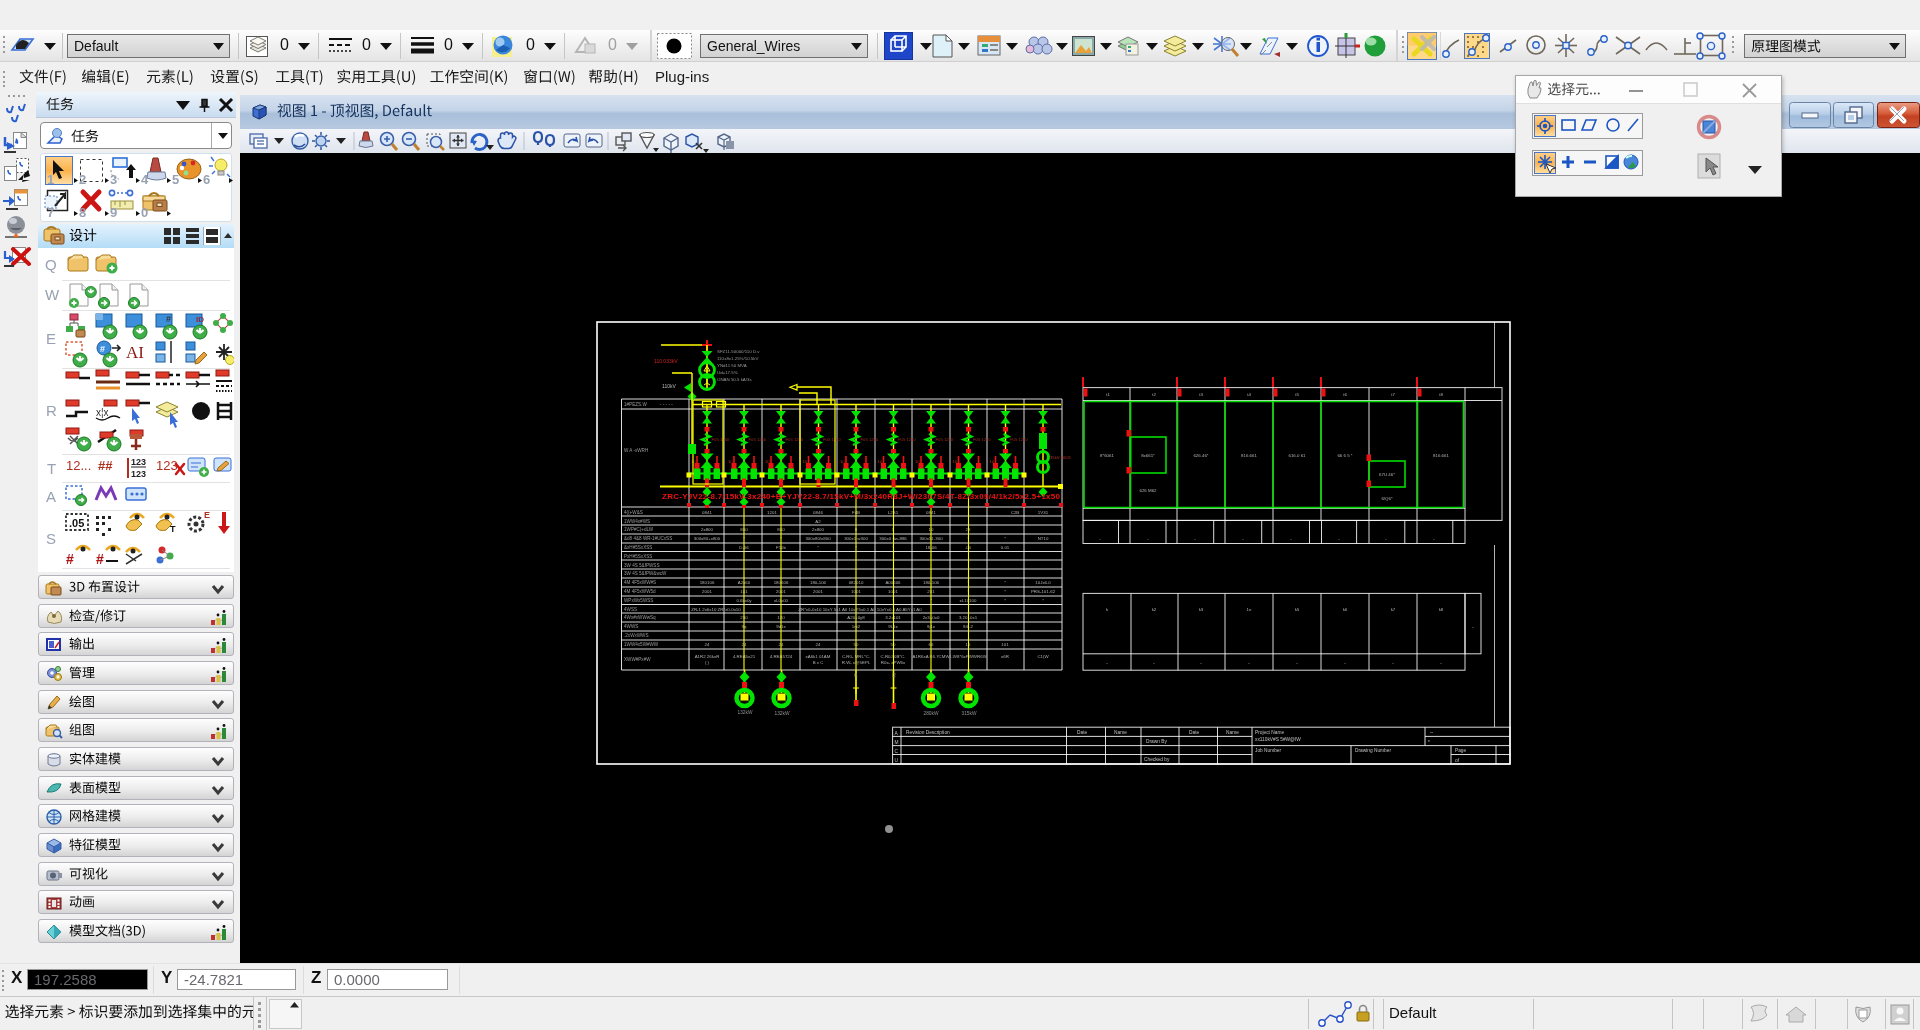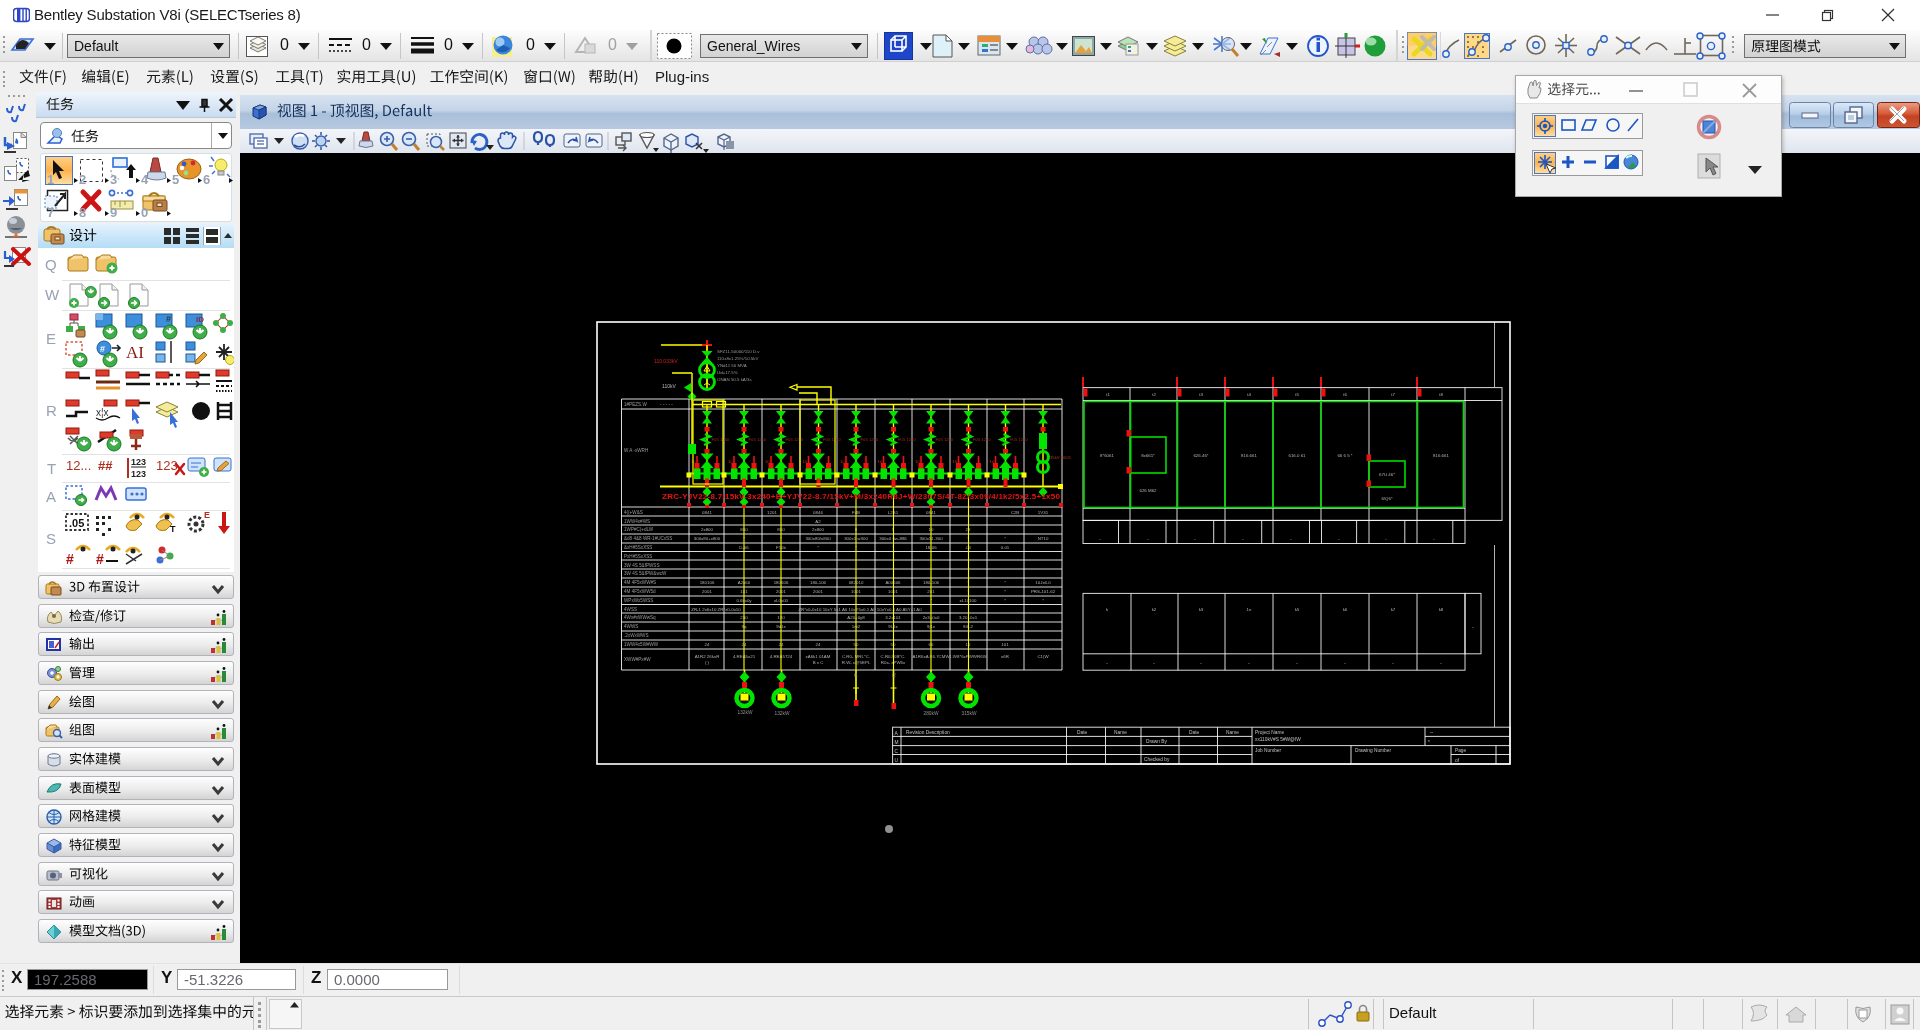--- a/index.html
+++ b/index.html
@@ -5,35 +5,20 @@
   * { margin:0; padding:0; box-sizing:border-box; }
   html,body { width:1920px; height:1030px; overflow:hidden; background:#f0f0f0;
     font-family:"Liberation Sans",sans-serif; }
   .abs { position:absolute; }
   svg { display:block; }
 </style>
 </head>
 <body>
 <div class="abs" style="left:0;top:0;width:1920px;height:1030px;background:#f0f0f0;">
 
-<div class="abs" style="left:0;top:0;width:1920px;height:30px;background:#ffffff;">
-  <svg class="abs" style="left:13px;top:7px" width="17" height="16" viewBox="0 0 17 16">
-    <rect x="0.5" y="1.5" width="16" height="13" rx="3" fill="#fff" stroke="#2b47c4" stroke-width="1.6"></rect>
-    <rect x="4" y="1.7" width="3.4" height="12.6" fill="#2b47c4"></rect>
-    <rect x="10" y="1.7" width="3.2" height="12.6" fill="#fff" stroke="#2b47c4" stroke-width="1.4"></rect>
-  </svg>
-  <div class="abs" style="left:34px;top:6px;font-size:15px;color:#191919;letter-spacing:-0.2px;">Bentley Substation V8i (SELECTseries 8)</div>
-  <svg class="abs" style="left:1762px;top:5px" width="150" height="20" viewBox="0 0 150 20">
-    <line x1="4" y1="10" x2="17" y2="10" stroke="#333" stroke-width="1.2"></line>
-    <rect x="62.5" y="5.5" width="8" height="8" fill="none" stroke="#333" stroke-width="1.2"></rect>
-    <rect x="60.5" y="7.5" width="8" height="8" fill="#fff" stroke="#333" stroke-width="1.2"></rect>
-    <line x1="120" y1="4" x2="132" y2="16" stroke="#333" stroke-width="1.2"></line>
-    <line x1="132" y1="4" x2="120" y2="16" stroke="#333" stroke-width="1.2"></line>
-  </svg>
-</div>
 
 <div class="abs" style="left:0;top:30px;width:1920px;height:32px;background:linear-gradient(#fdfdfd,#e4e4e4);border-bottom:1px solid #d0d0d0;">
   <svg class="abs" style="left:0;top:0" width="1920" height="32" viewBox="0 0 1920 32">
     <g fill="#9a9a9a">
           <rect x="3" y="6" width="2" height="2"></rect>
           <rect x="3" y="11" width="2" height="2"></rect>
           <rect x="3" y="16" width="2" height="2"></rect>
           <rect x="3" y="21" width="2" height="2"></rect>
         </g>
 
@@ -1773,21 +1758,21 @@
           <rect y="0" width="2" height="2"></rect>
           <rect y="5" width="2" height="2"></rect>
           <rect y="10" width="2" height="2"></rect>
           <rect y="15" width="2" height="2"></rect>
           <rect y="19" width="2" height="2"></rect>
         </g>
       </svg>
   <div class="abs" style="left:11px;top:4px;font-size:17px;font-weight:bold;color:#111;">X</div>
   <div class="abs" style="left:27px;top:5px;width:121px;height:21px;background:#000000;border:1px solid #999;font-size:15px;color:#68686f;padding:1px 0 0 6px;">197.2588</div>
   <div class="abs" style="left:161px;top:4px;font-size:17px;font-weight:bold;color:#111;">Y</div>
-  <div class="abs" style="left:177px;top:5px;width:119px;height:21px;background:#fff;border:1px solid #999;font-size:15px;color:#68686f;padding:1px 0 0 6px;">-51.3226</div>
+  <div class="abs" style="left:177px;top:5px;width:119px;height:21px;background:#fff;border:1px solid #999;font-size:15px;color:#68686f;padding:1px 0 0 6px;">-24.7821</div>
   <div class="abs" style="left:311px;top:4px;font-size:17px;font-weight:bold;color:#111;">Z</div>
   <div class="abs" style="left:327px;top:5px;width:121px;height:21px;background:#fff;border:1px solid #999;font-size:15px;color:#68686f;padding:1px 0 0 6px;">0.0000</div>
   <div class="abs" style="left:153px;top:2px;width:1px;height:28px;background:#dcdcdc;"></div>
   <div class="abs" style="left:303px;top:2px;width:1px;height:28px;background:#dcdcdc;"></div>
   <div class="abs" style="left:459px;top:2px;width:1px;height:28px;background:#dcdcdc;"></div>
 </div>
 
 <div class="abs" style="left:0;top:996px;width:1920px;height:34px;background:#f0f0f0;border-top:1px solid #c8c8c8;">
   <div class="abs" style="left:3px;top:7px;width:250px;height:24px;overflow:hidden;">
         <svg width="270" height="16" viewBox="0 0 270.0 16.2" style="display:block;overflow:visible">

